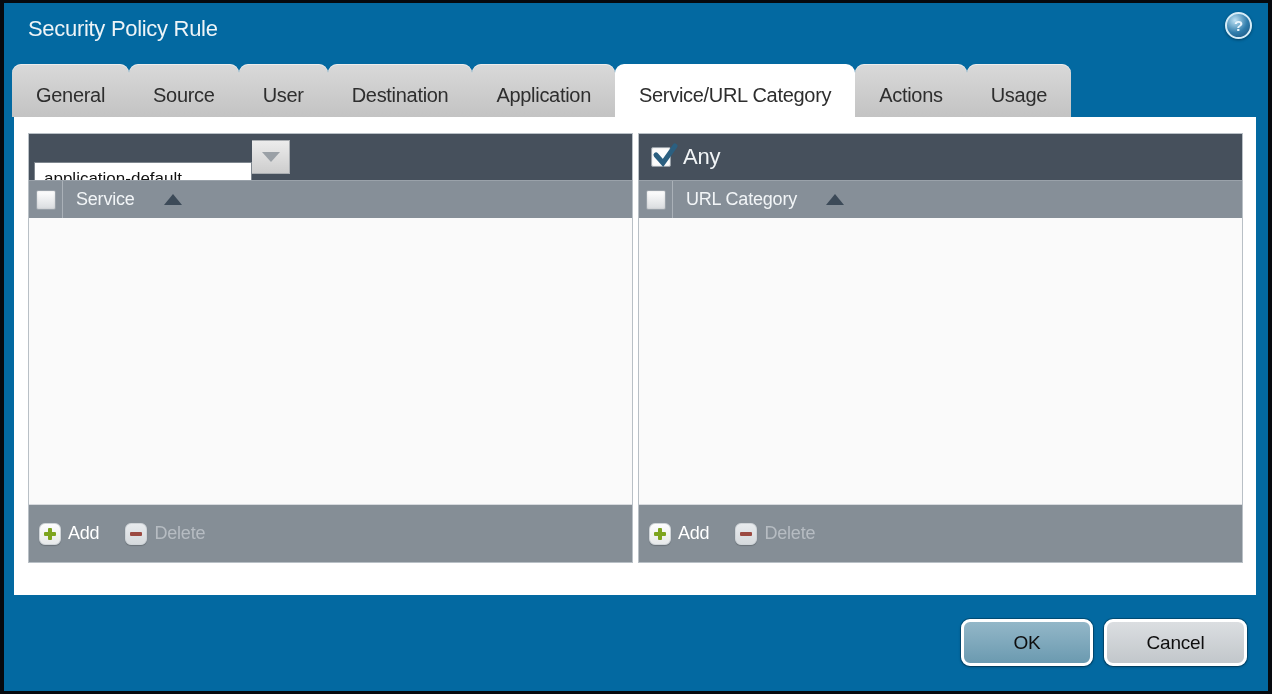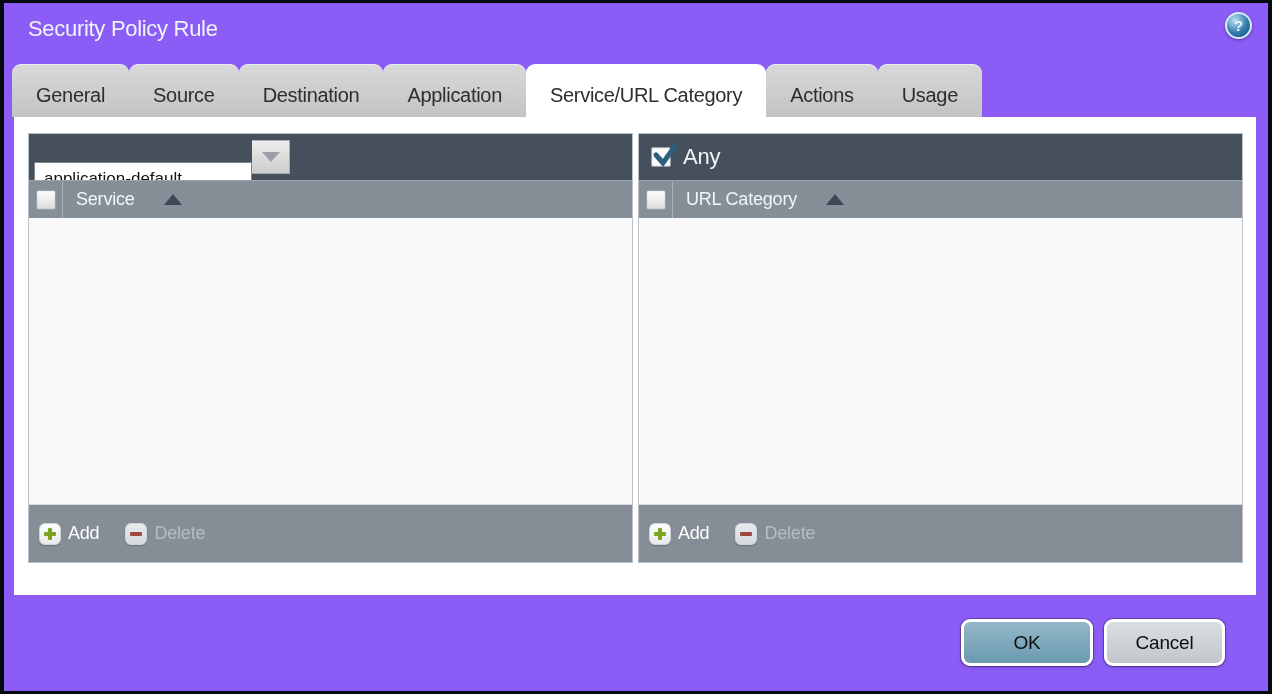--- a/index.html
+++ b/index.html
@@ -3,21 +3,21 @@
 <meta charset="utf-8">
 <style>
   * { margin: 0; padding: 0; box-sizing: border-box; }
   body { font-family: "Liberation Sans", sans-serif; background: #222; }
   #page {
     position: relative; width: 1272px; height: 694px;
     background: #06090e; overflow: hidden;
   }
   .dialog {
     position: absolute; left: 4px; top: 3px; right: 4px; bottom: 3px;
-    background: #8b5cf6;
+    background: #0369a1;
   }
   
   .title {
     position: absolute; left: 24px; top: 13px;
     color: #eef4f7; font-size: 22px; letter-spacing: -0.3px;
   }
   .help-btn {
     position: absolute; right: 16px; top: 9px;
     width: 27px; height: 27px; border-radius: 50%;
     background: radial-gradient(circle at 35% 28%, #bfe2f4, #2f7cab 55%, #174f7c);
@@ -142,34 +142,35 @@
   
   .btn {
     position: absolute; top: 616px; height: 47px;
     border-radius: 9px; border: 3px solid #ffffff;
     font-family: "Liberation Sans", sans-serif;
     font-size: 19px; color: #0e0e0e; letter-spacing: -0.2px;
     box-shadow: 0 0 0 1px rgba(0,0,0,0.25), 0 1px 3px rgba(0,0,0,0.3);
     cursor: pointer;
   }
   .btn-ok { left: 957px; width: 132px; background: linear-gradient(#93b7c8, #6b9ab0); }
-  .btn-cancel { left: 1100px; width: 121px; background: linear-gradient(#dbdee1, #c2c7cb); }
+  .btn-cancel { left: 1100px; width: 143px; background: linear-gradient(#dbdee1, #c2c7cb); }
 </style>
 </head>
 <body>
 
 <div id="page">
   <div class="dialog">
 
     <div class="title">Security Policy Rule</div>
     <div class="help-btn">?</div>
 
     <div class="tabs">
       <div class="tab">General</div>
       <div class="tab">Source</div>
+      <div class="tab">User</div>
       <div class="tab">Destination</div>
       <div class="tab">Application</div>
       <div class="tab active">Service/URL Category</div>
       <div class="tab">Actions</div>
       <div class="tab">Usage</div>
     </div>
 
     <div class="content">
 
       <div class="panel panel-left">

